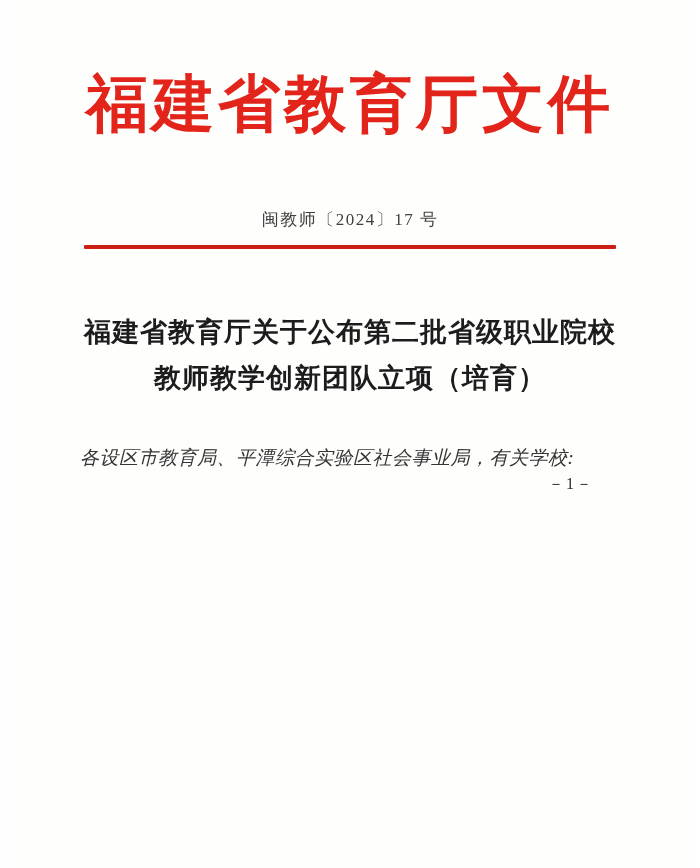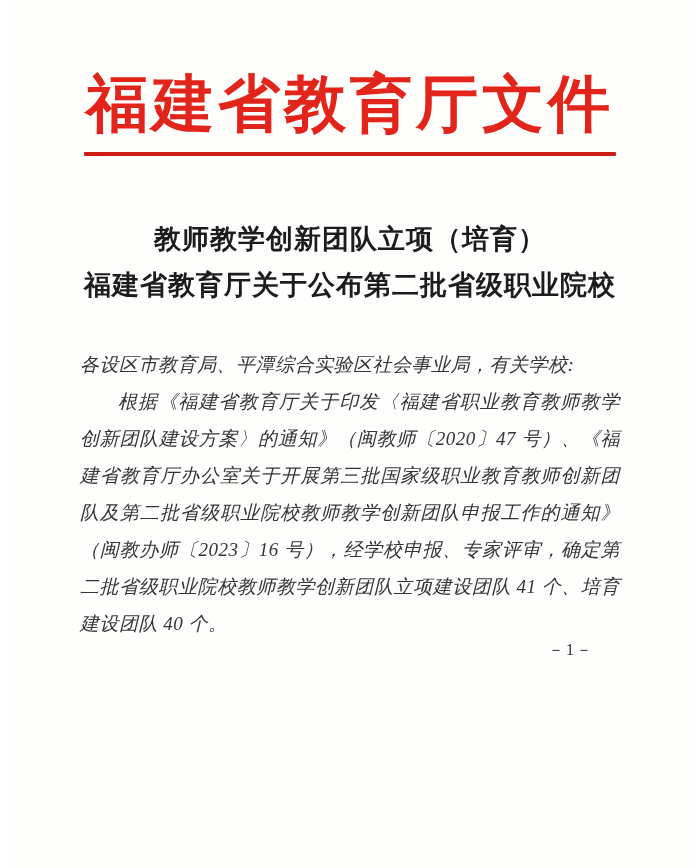--- a/index.html
+++ b/index.html
@@ -73,28 +73,28 @@
     letter-spacing: 2px;
   }
 </style>
 </head>
 <body>
 
 <div class="page">
 
   <div class="letterhead" style="color: rgb(226, 36, 26);">福建省教育厅文件</div>
 
+  <div class="docnum">闽教师〔2024〕17 号</div>
 
   <div class="rule" style="background-color: rgb(203, 31, 21);"></div>
 
   <div class="title-block">
+    <div class="title-line">福建省教育厅关于公布第二批省级职业院校</div>
     <div class="title-line">教师教学创新团队立项（培育）</div>
-    <div class="title-line">福建省教育厅关于公布第二批省级职业院校</div>
   </div>
 
   <div class="body-block">
     <p class="salutation">各设区市教育局、平潭综合实验区社会事业局，有关学校:</p>
-    <p class="para-indent">根据《福建省教育厅关于印发〈福建省职业教育教师教学创新团队建设方案〉的通知》（闽教师〔2020〕47 号）、《福建省教育厅办公室关于开展第三批国家级职业教育教师创新团队及第二批省级职业院校教师教学创新团队申报工作的通知》（闽教办师〔2023〕16 号），经学校申报、专家评审，确定第二批省级职业院校教师教学创新团队立项建设团队 41 个、培育建设团队 40 个。</p>
   </div>
 
   <div class="pagenum">－1－</div>
 
 </div>
 
 </body></html>

